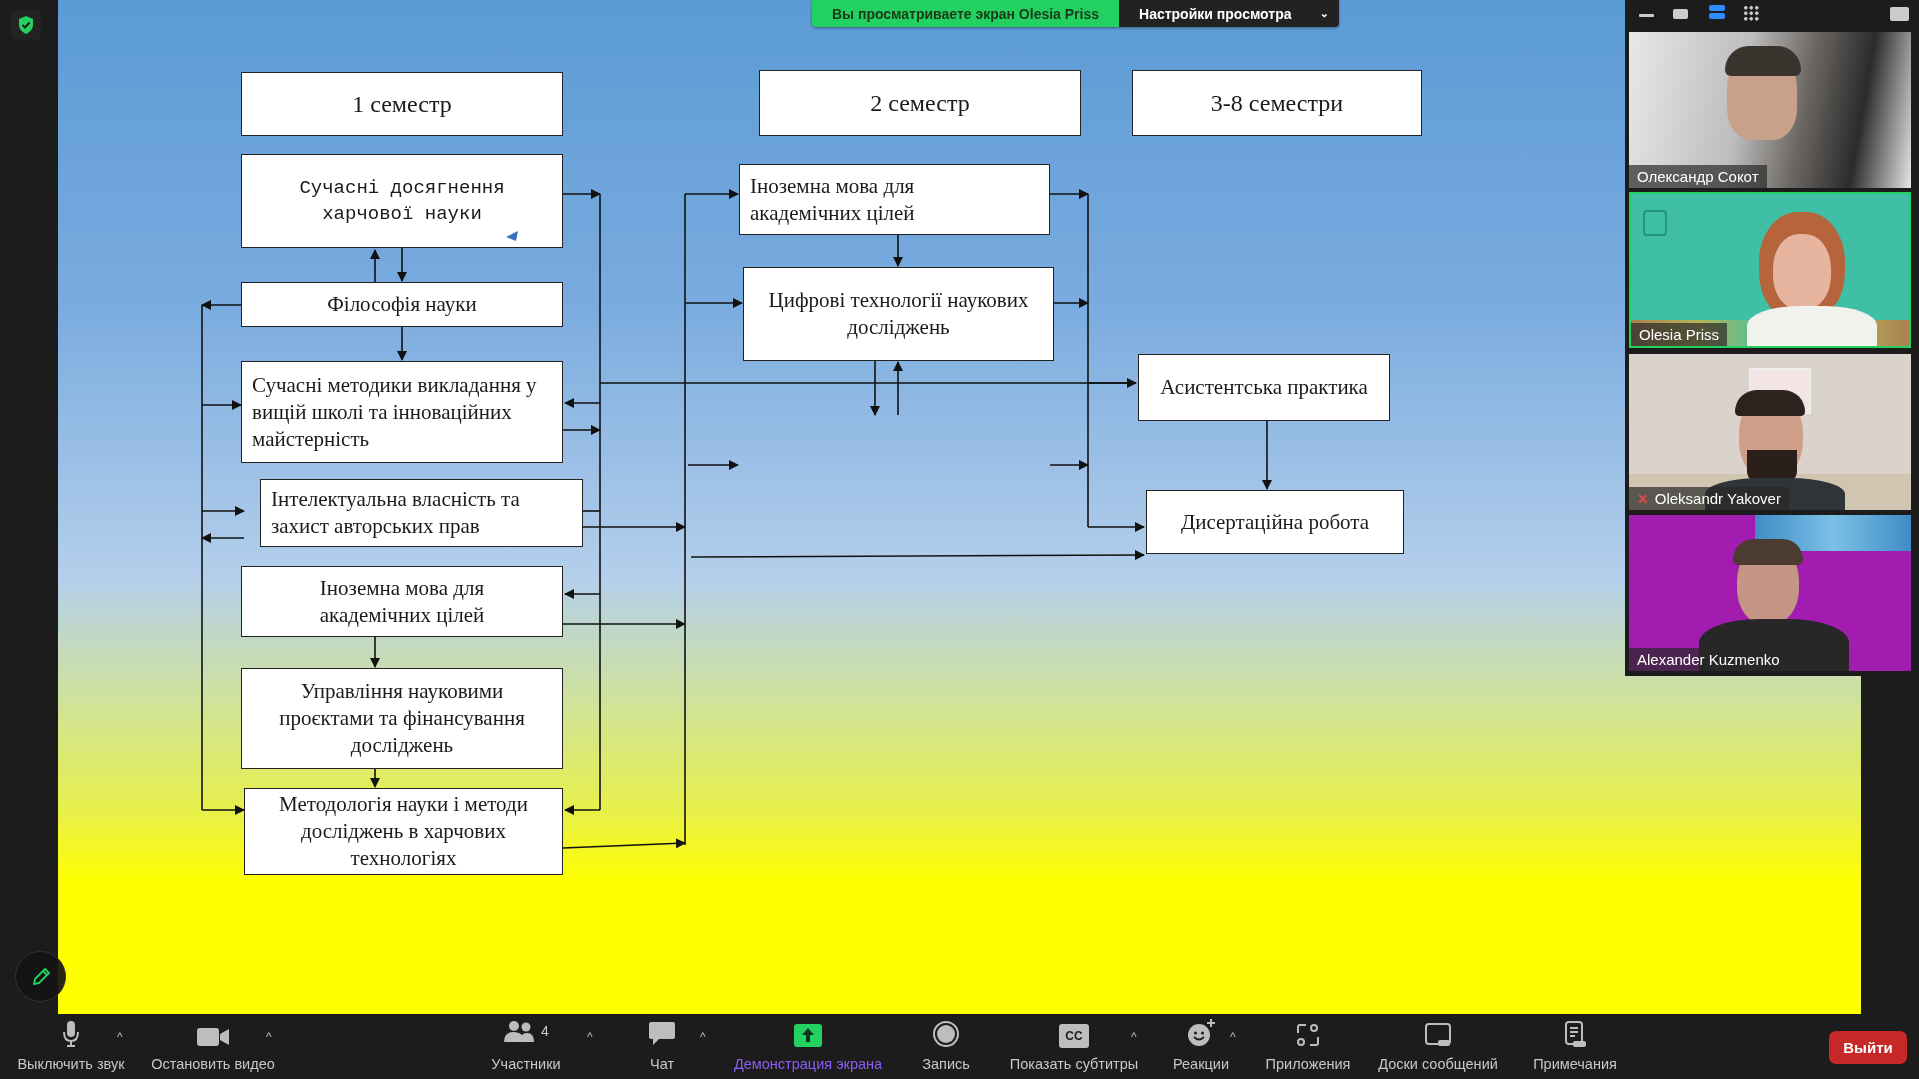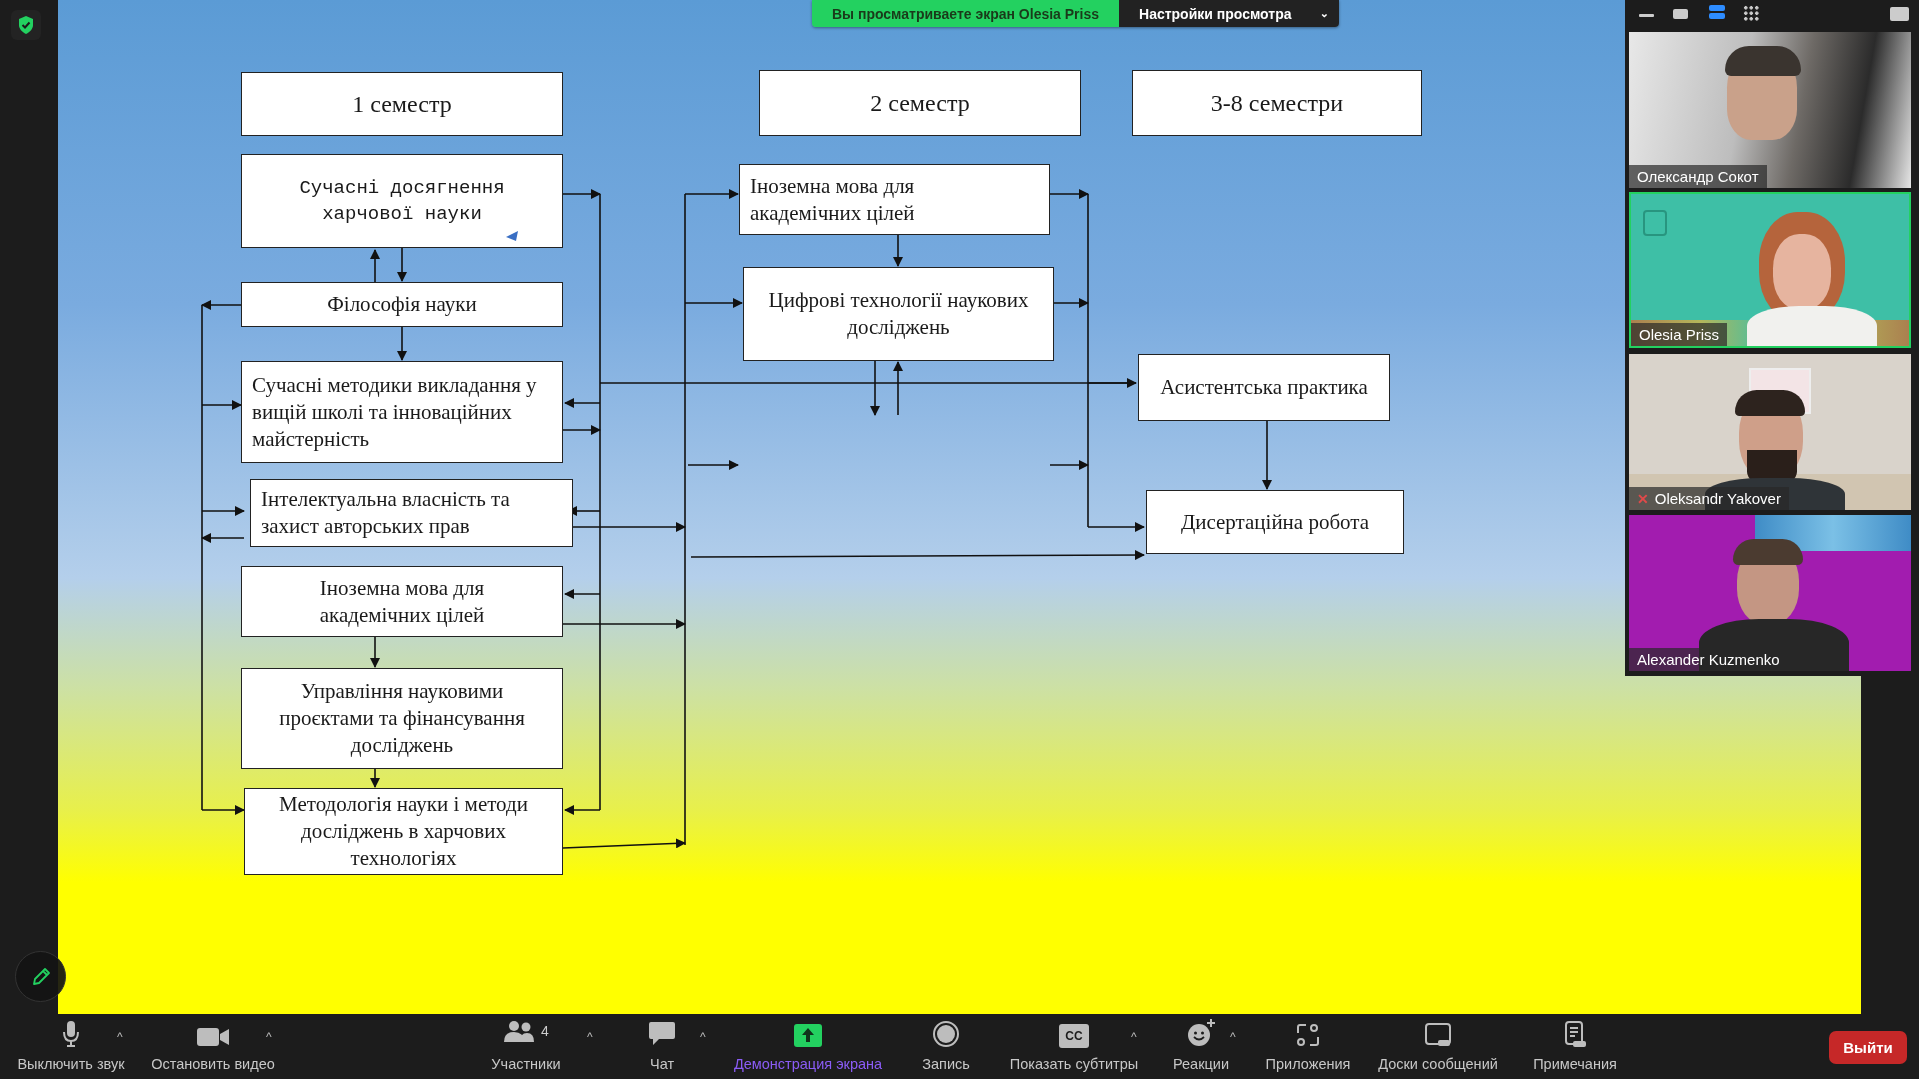--- a/index.html
+++ b/index.html
@@ -111,21 +111,21 @@
 
   <div class="box sans" style="left:183px;top:154px;width:322px;height:94px;">
       <span style="padding:0 20px">Сучасні досягнення харчової науки</span>
     </div>
   <div class="box" style="left:183px;top:282px;width:322px;height:45px;">
       <span>Філософія науки</span>
     </div>
   <div class="box left" style="left:183px;top:361px;width:322px;height:102px;">
       <span>Сучасні методики викладання у вищій школі та інноваційних майстерність</span>
     </div>
-  <div class="box left" style="left:192px;top:479px;width:323px;height:68px;">
+  <div class="box left" style="left:202px;top:479px;width:323px;height:68px;">
       <span>Інтелектуальна власність та захист авторських прав</span>
     </div>
   <div class="box" style="left:183px;top:566px;width:322px;height:71px;">
       <span style="padding:0 50px">Іноземна мова для академічних цілей</span>
     </div>
   <div class="box" style="left:183px;top:668px;width:322px;height:101px;">
       <span>Управління науковими проєктами та фінансування досліджень</span>
     </div>
   <div class="box" style="left:186px;top:788px;width:319px;height:87px;">
       <span style="padding:0 14px">Методологія науки і методи досліджень в харчових технологіях</span>

